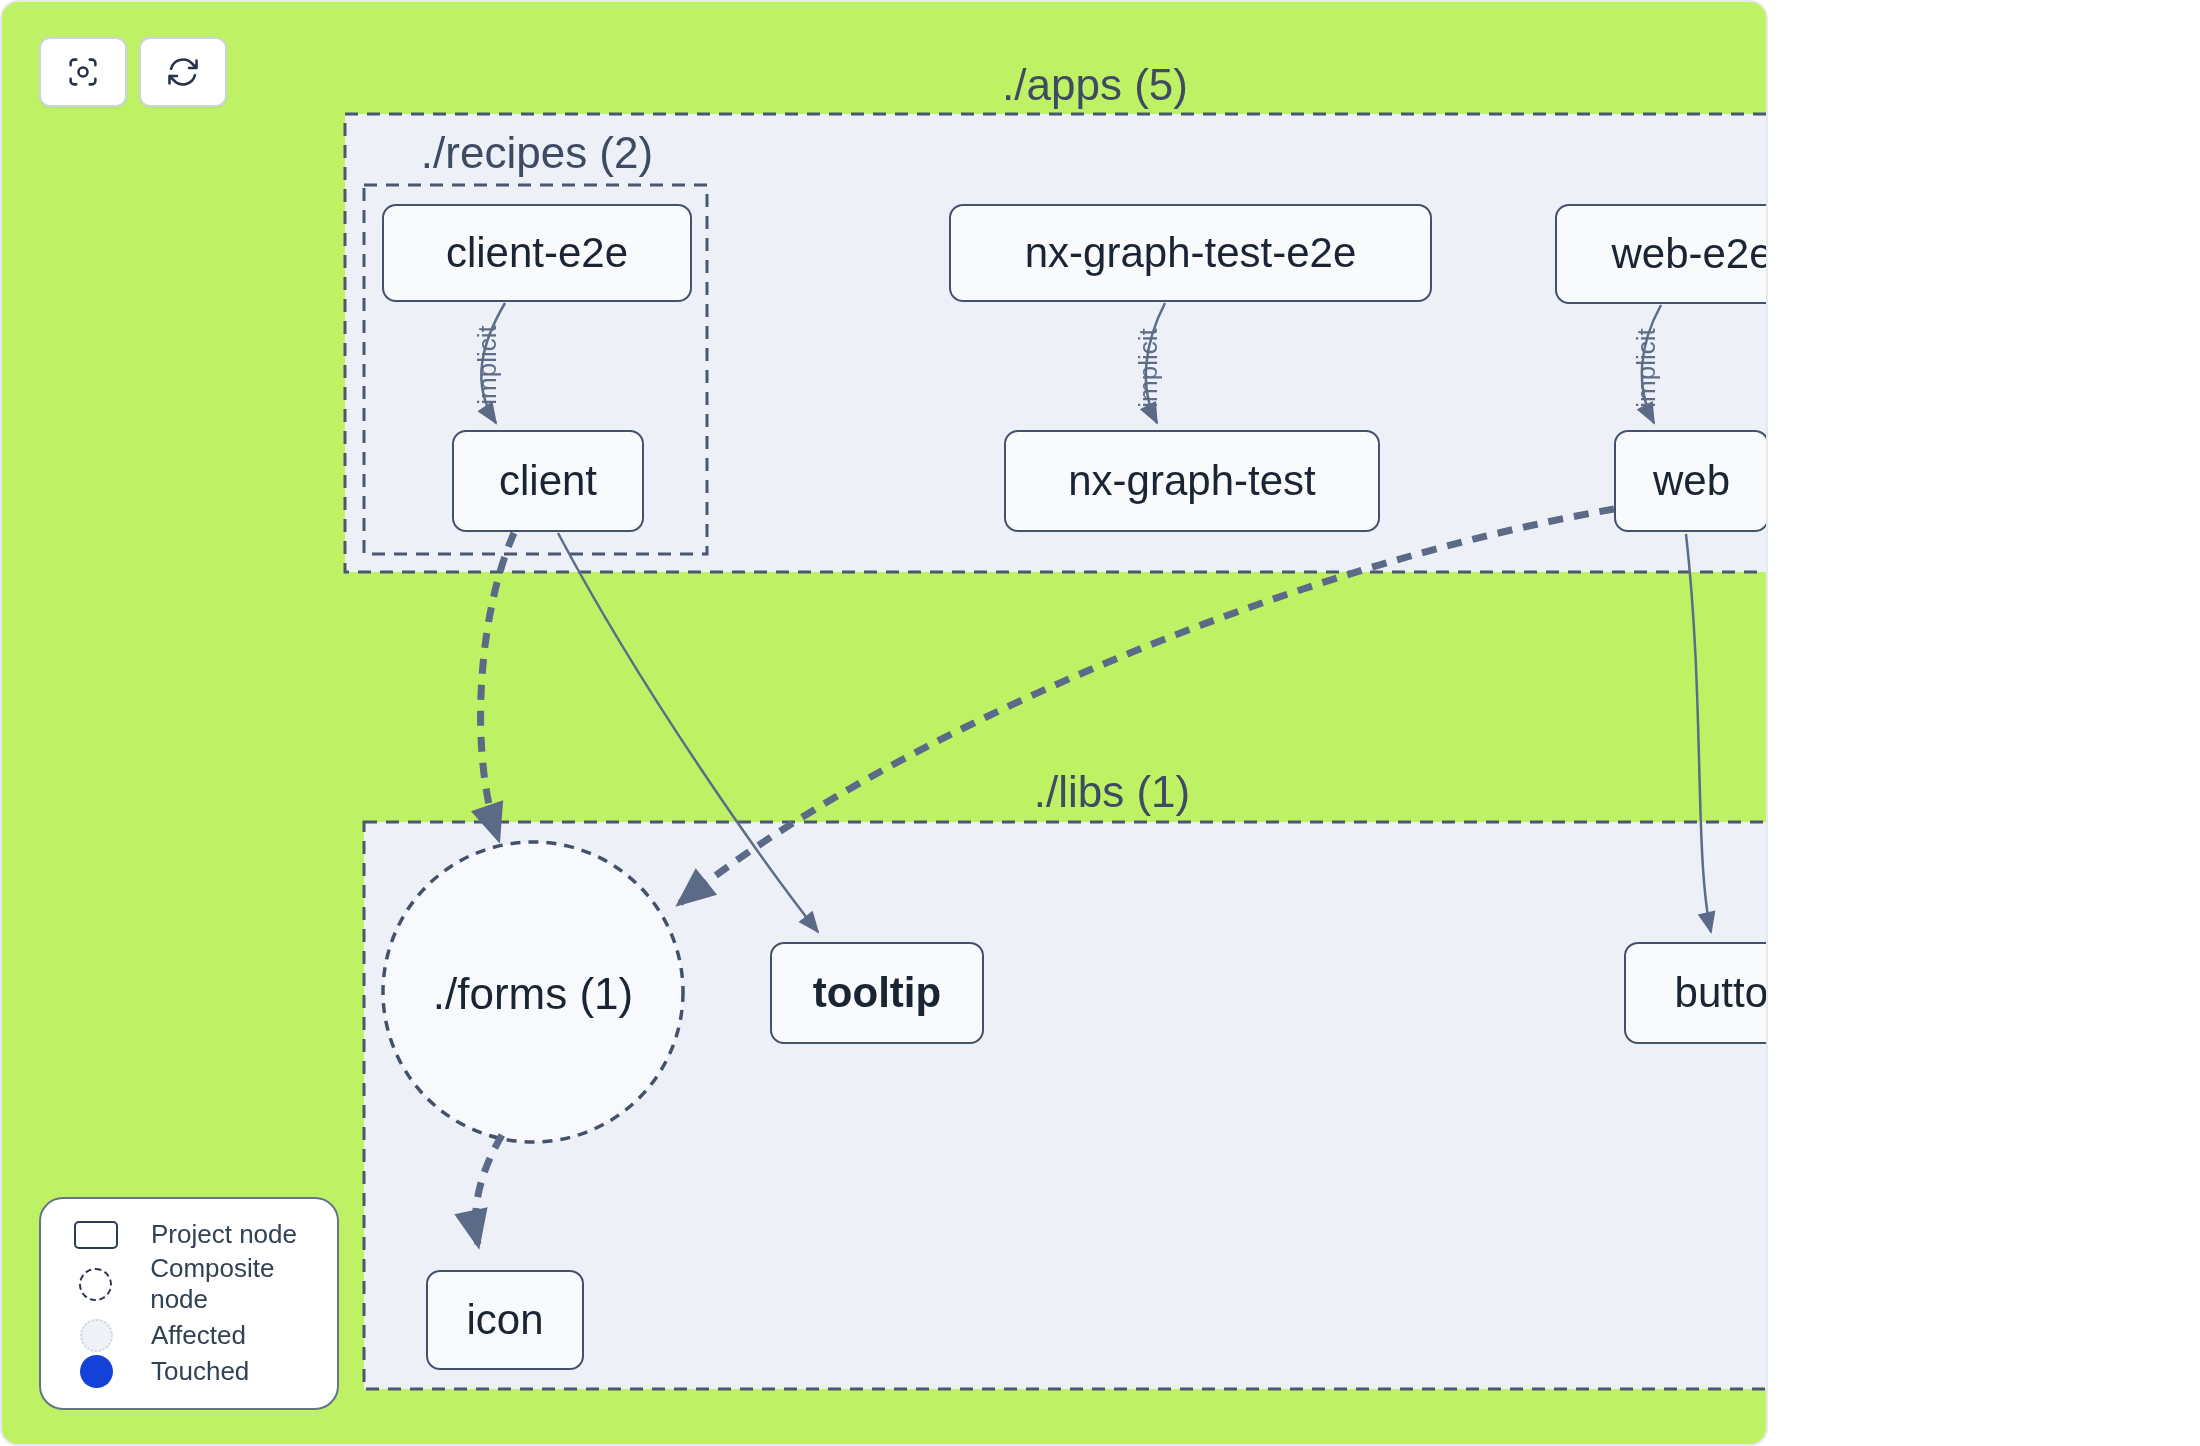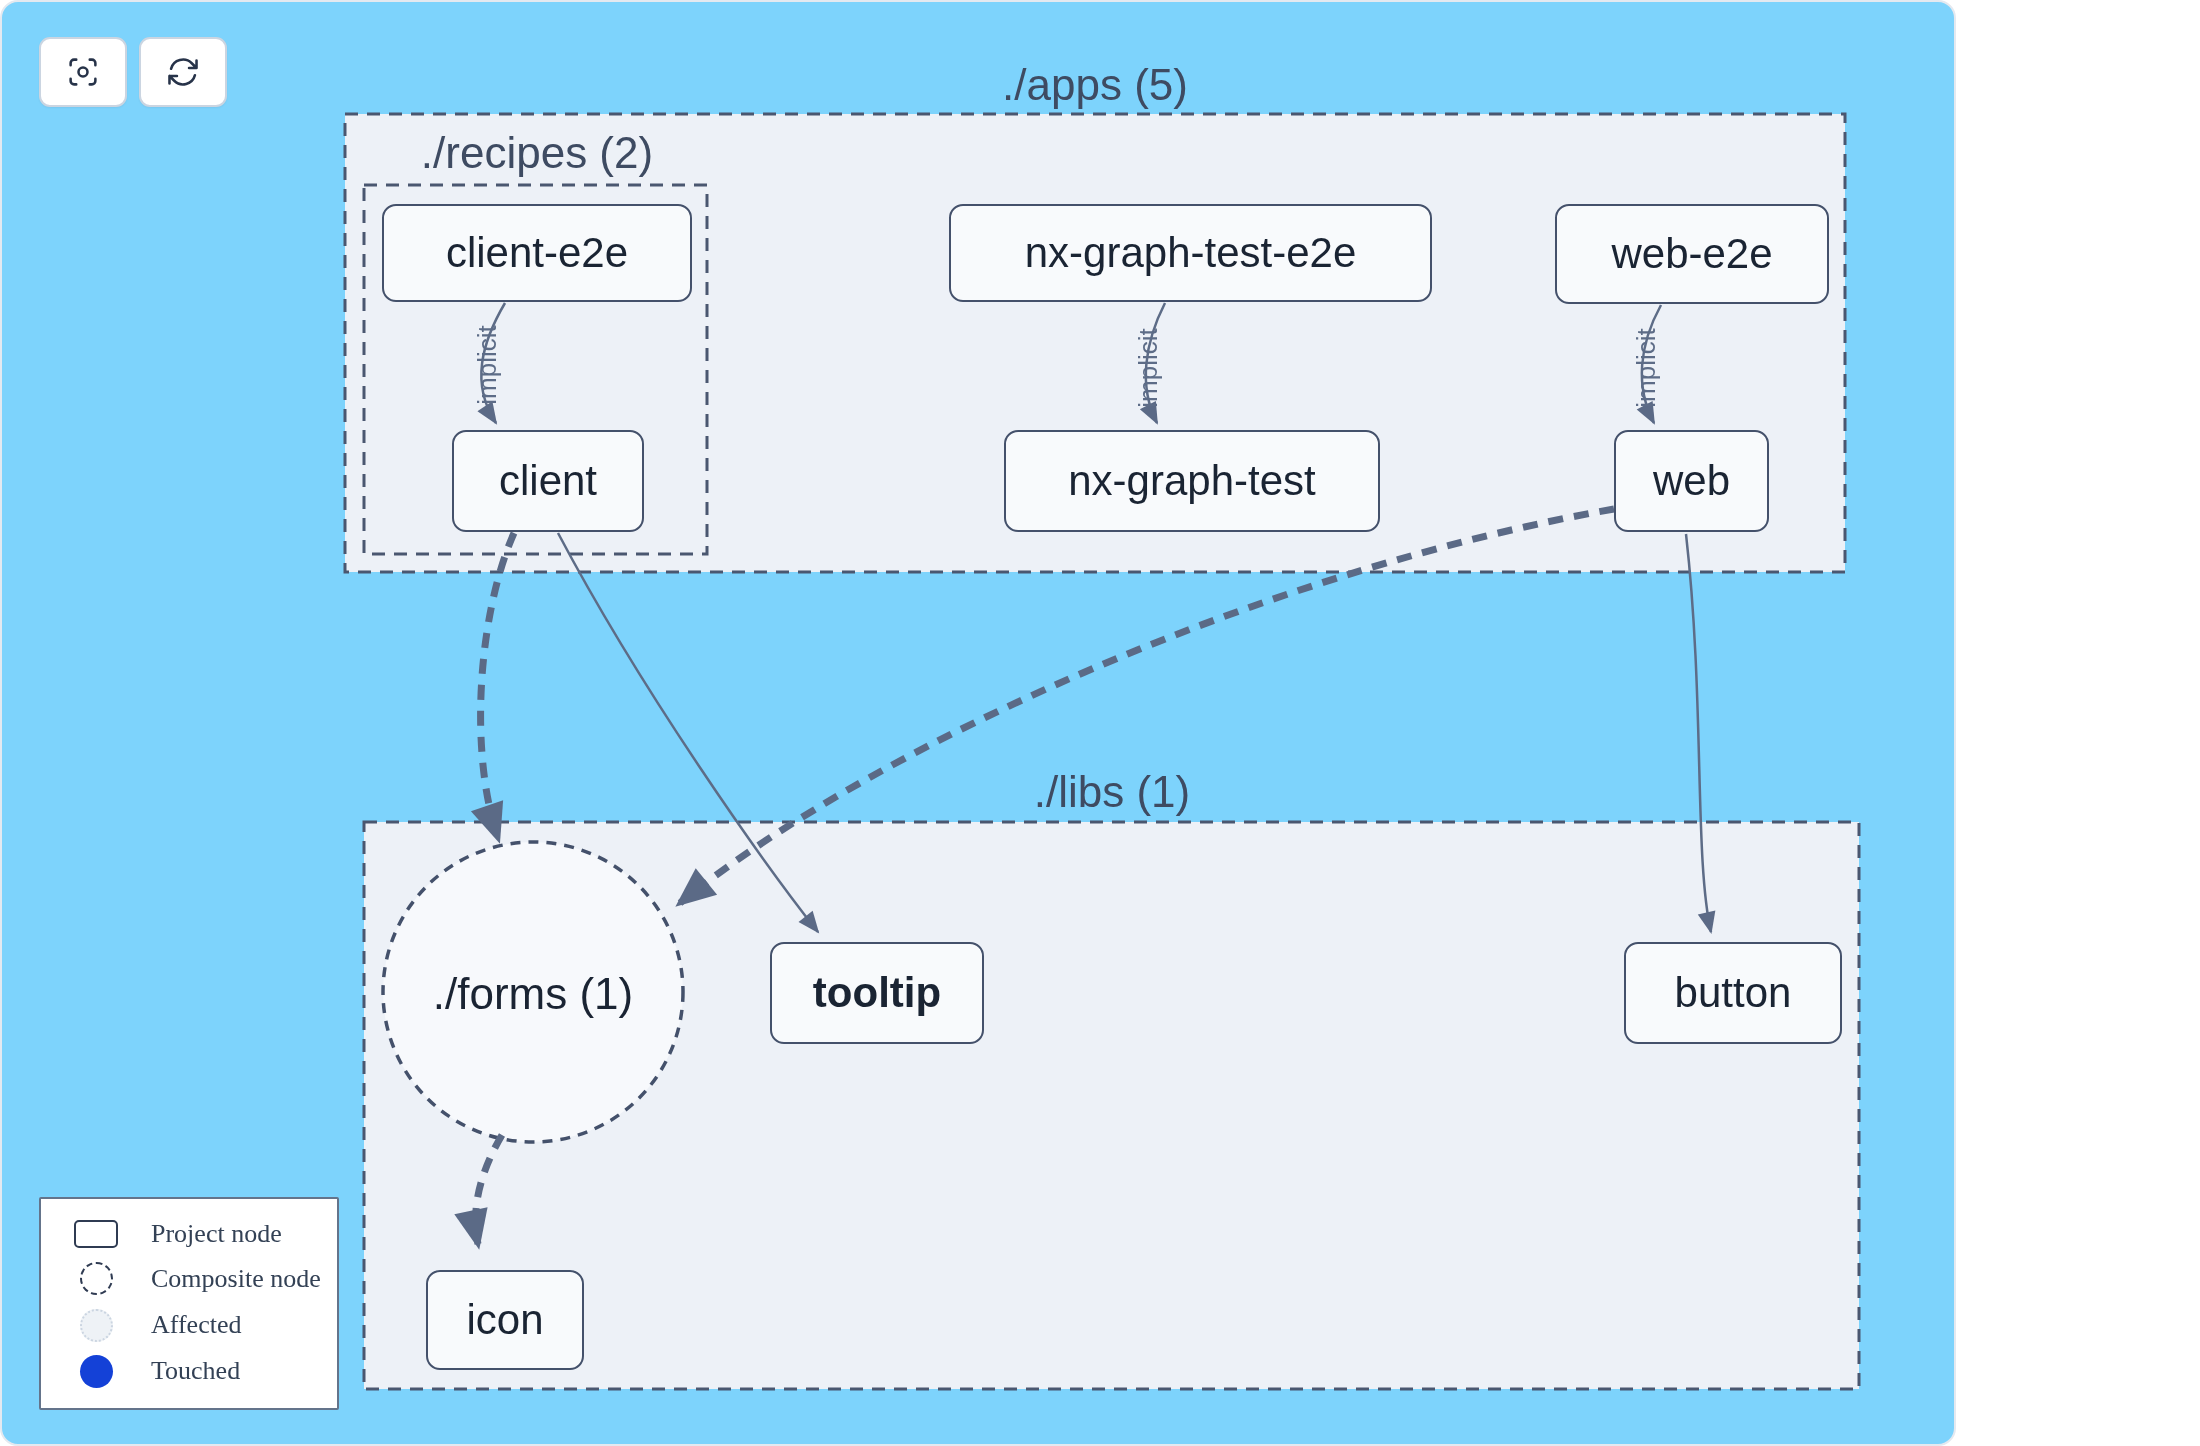--- a/index.html
+++ b/index.html
@@ -1,19 +1,19 @@
 <!DOCTYPE html>
 <html><head>
 <meta charset="utf-8">
 <style>
   html,body{margin:0;padding:0;background:#fff;}
   .canvas{
     position:relative;
-    width:1956px;height:1446px;
-    background:#7dd3fc;
+    width:1768px;height:1446px;
+    background:#bef264;
     border:2px solid #e4e9f0;
     border-radius:18px;
     overflow:hidden;
     box-sizing:border-box;
     font-family:"Liberation Sans", sans-serif;
   }
   svg.graph-layer{position:absolute;left:0;top:0;}
   .tool-btn{
     position:absolute;
     width:84px;height:66px;
@@ -55,25 +55,24 @@
     font-size:26px;color:#5d6c87;
     white-space:nowrap;
     transform:translate(-50%,-50%) rotate(-90deg);
     z-index:4;
   }
   .legend{
     position:absolute;left:37px;top:1195px;
     width:300px;height:213px;box-sizing:border-box;
     background:#ffffff;
     border:2px solid #64748b;
-    border-radius:2px;
+    border-radius:24px;
     padding:20px 0 20px 24px;
     display:flex;flex-direction:column;justify-content:space-between;
     z-index:5;
-    font-family:Liberation Serif, serif;
   }
   .legend-row{display:flex;align-items:center;gap:24px;}
   .legend-swatch-wrap{width:62px;display:flex;align-items:center;justify-content:center;}
   .legend-label{font-size:26px;color:#334155;}
   .sw-rect{width:44px;height:28px;border:2.5px solid #2f3b52;border-radius:5px;background:#fff;box-sizing:border-box;}
   .sw-dashed-circle{width:33px;height:33px;border:2.5px dashed #2f3b52;border-radius:50%;background:#fff;box-sizing:border-box;}
   .sw-affected{width:33px;height:33px;border:2px dotted #cbd5e1;border-radius:50%;background:#eef2f6;box-sizing:border-box;}
   .sw-touched{width:33px;height:33px;border-radius:50%;box-sizing:border-box;}
 </style>
 </head>

